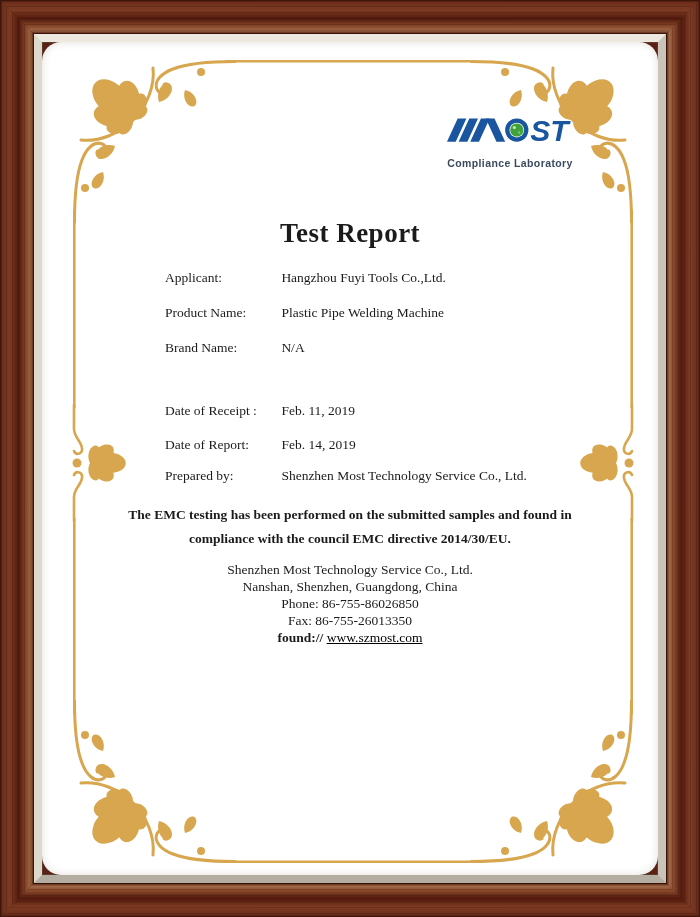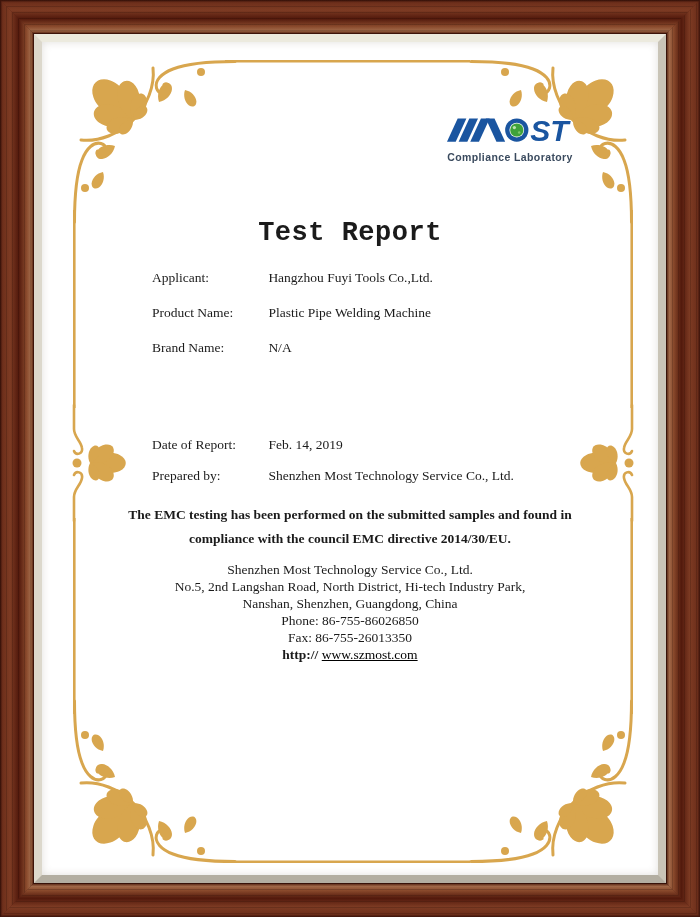--- a/index.html
+++ b/index.html
@@ -26,32 +26,32 @@
   .wood-right{right:0;top:0;bottom:0;width:34px;
     background:
       repeating-linear-gradient(90deg, rgba(30,8,2,.20) 0 1px, rgba(255,255,255,0) 1px 6px),
       linear-gradient(270deg,#3a120a 0%,#6e2f1b 8%,#7d3b23 30%,#52190c 55%,#8a4a2c 78%,#a06848 90%,#471708 100%);
     clip-path:polygon(100% 0,100% 100%,0 calc(100% - 34px),0 34px);}
   .bevel{position:absolute;inset:34px;border:8px solid #e6e2d7;
     border-top-color:#eceade;border-left-color:#dcd8cc;border-right-color:#c9c4b7;border-bottom-color:#b3aea1;
     box-shadow:0 0 0 1px rgba(40,10,5,.55), inset 0 0 0 1px rgba(100,90,75,.45);}
 
   
-  .paper{position:absolute;inset:42px;background:#ffffff;box-shadow:inset 0 0 9px rgba(70,55,40,.16);overflow:hidden;}
+  .paper{position:absolute;inset:42px;background:#ffffff;box-shadow:inset 0 0 9px rgba(70,55,40,.16);overflow:hidden;border-radius:19px;}
   .ornament{position:absolute;left:0;top:0;pointer-events:none;}
 
   
   .logo-block{position:absolute;left:404px;top:74px;width:128px;text-align:center;}
-  .logo-tagline{font-family:"Liberation Sans","DejaVu Sans",sans-serif;font-size:10.5px;font-weight:bold;color:#3a4a5e;letter-spacing:.4px;margin-top:1px;white-space:nowrap;}
+  .logo-tagline{font-family:"Liberation Sans","DejaVu Sans",sans-serif;font-size:10.5px;font-weight:bold;color:#3a4a5e;letter-spacing:.4px;margin-top:7px;white-space:nowrap;}
 
   
-  .report-title{position:absolute;top:176px;left:0;right:0;text-align:center;font-size:27px;font-weight:bold;letter-spacing:.5px;font-family:Liberation Mono, monospace;}
+  .report-title{position:absolute;top:176px;left:0;right:0;text-align:center;font-size:27px;font-weight:bold;letter-spacing:.5px;}
   .fields{position:absolute;top:222px;left:110px;right:24px;height:232px;}
   .frow{position:absolute;left:0;right:0;font-size:13.5px;white-space:nowrap;}
-  .frow .flabel{display:inline-block;width:113px;}
+  .frow .flabel{display:inline-block;width:113px;margin-left:13px;}
   .r0{top:6px}.r1{top:41px}.r2{top:76px}.r3{top:111px}.r4{top:139px}.r5{top:156px}.r6{top:173px}.r7{top:204px}
   .statement{position:absolute;top:461px;left:62px;right:62px;text-align:center;font-weight:bold;font-size:13.5px;line-height:24px;}
   .footer{position:absolute;top:519px;left:0;right:0;text-align:center;font-size:13.5px;line-height:17px;}
   .website-link{color:#000000;text-decoration:underline;}
   .website-prefix{font-weight:bold;}
 </style>
 </head>
 <body>
 
 <div class="frame">
@@ -147,37 +147,40 @@
         <span class="fvalue">Hangzhou Fuyi Tools Co.,Ltd.</span>
       </div>
       <div class="frow r2">
         <span class="flabel">Brand Name:</span>
         <span class="fvalue">N/A</span>
       </div>
       <div class="frow r1">
         <span class="flabel">Product Name:</span>
         <span class="fvalue">Plastic Pipe Welding Machine</span>
       </div>
+      <div class="frow r4">
+        <span class="flabel">Date of Receipt :</span>
+        <span class="fvalue">Feb. 11, 2019</span>
+      </div>
       <div class="frow r6">
         <span class="flabel">Date of Report:</span>
         <span class="fvalue">Feb. 14, 2019</span>
       </div>
       <div class="frow r7">
         <span class="flabel">Prepared by:</span>
         <span class="fvalue">Shenzhen Most Technology Service Co., Ltd.</span>
       </div>
     </div>
 
     <div class="statement">The EMC testing has been performed on the submitted samples and found in compliance with the council EMC directive 2014/30/EU.</div>
 
     <div class="footer">
       <div>Shenzhen Most Technology Service Co., Ltd.</div>
-      <div>No.5, 2nd Langshan Road, North District, Hi-tech Industry Park,</div>
       <div>Nanshan, Shenzhen, Guangdong, China</div>
       <div>Phone: 86-755-86026850</div>
       <div>Fax: 86-755-26013350</div>
       <div class="website-line">
-        <span class="website-prefix">http:// </span><a class="website-link" href="#">www.szmost.com</a>
+        <span class="website-prefix">found:// </span><a class="website-link" href="#">www.szmost.com</a>
       </div>
     </div>
 
   </div>
 </div>
 
 </body></html>

